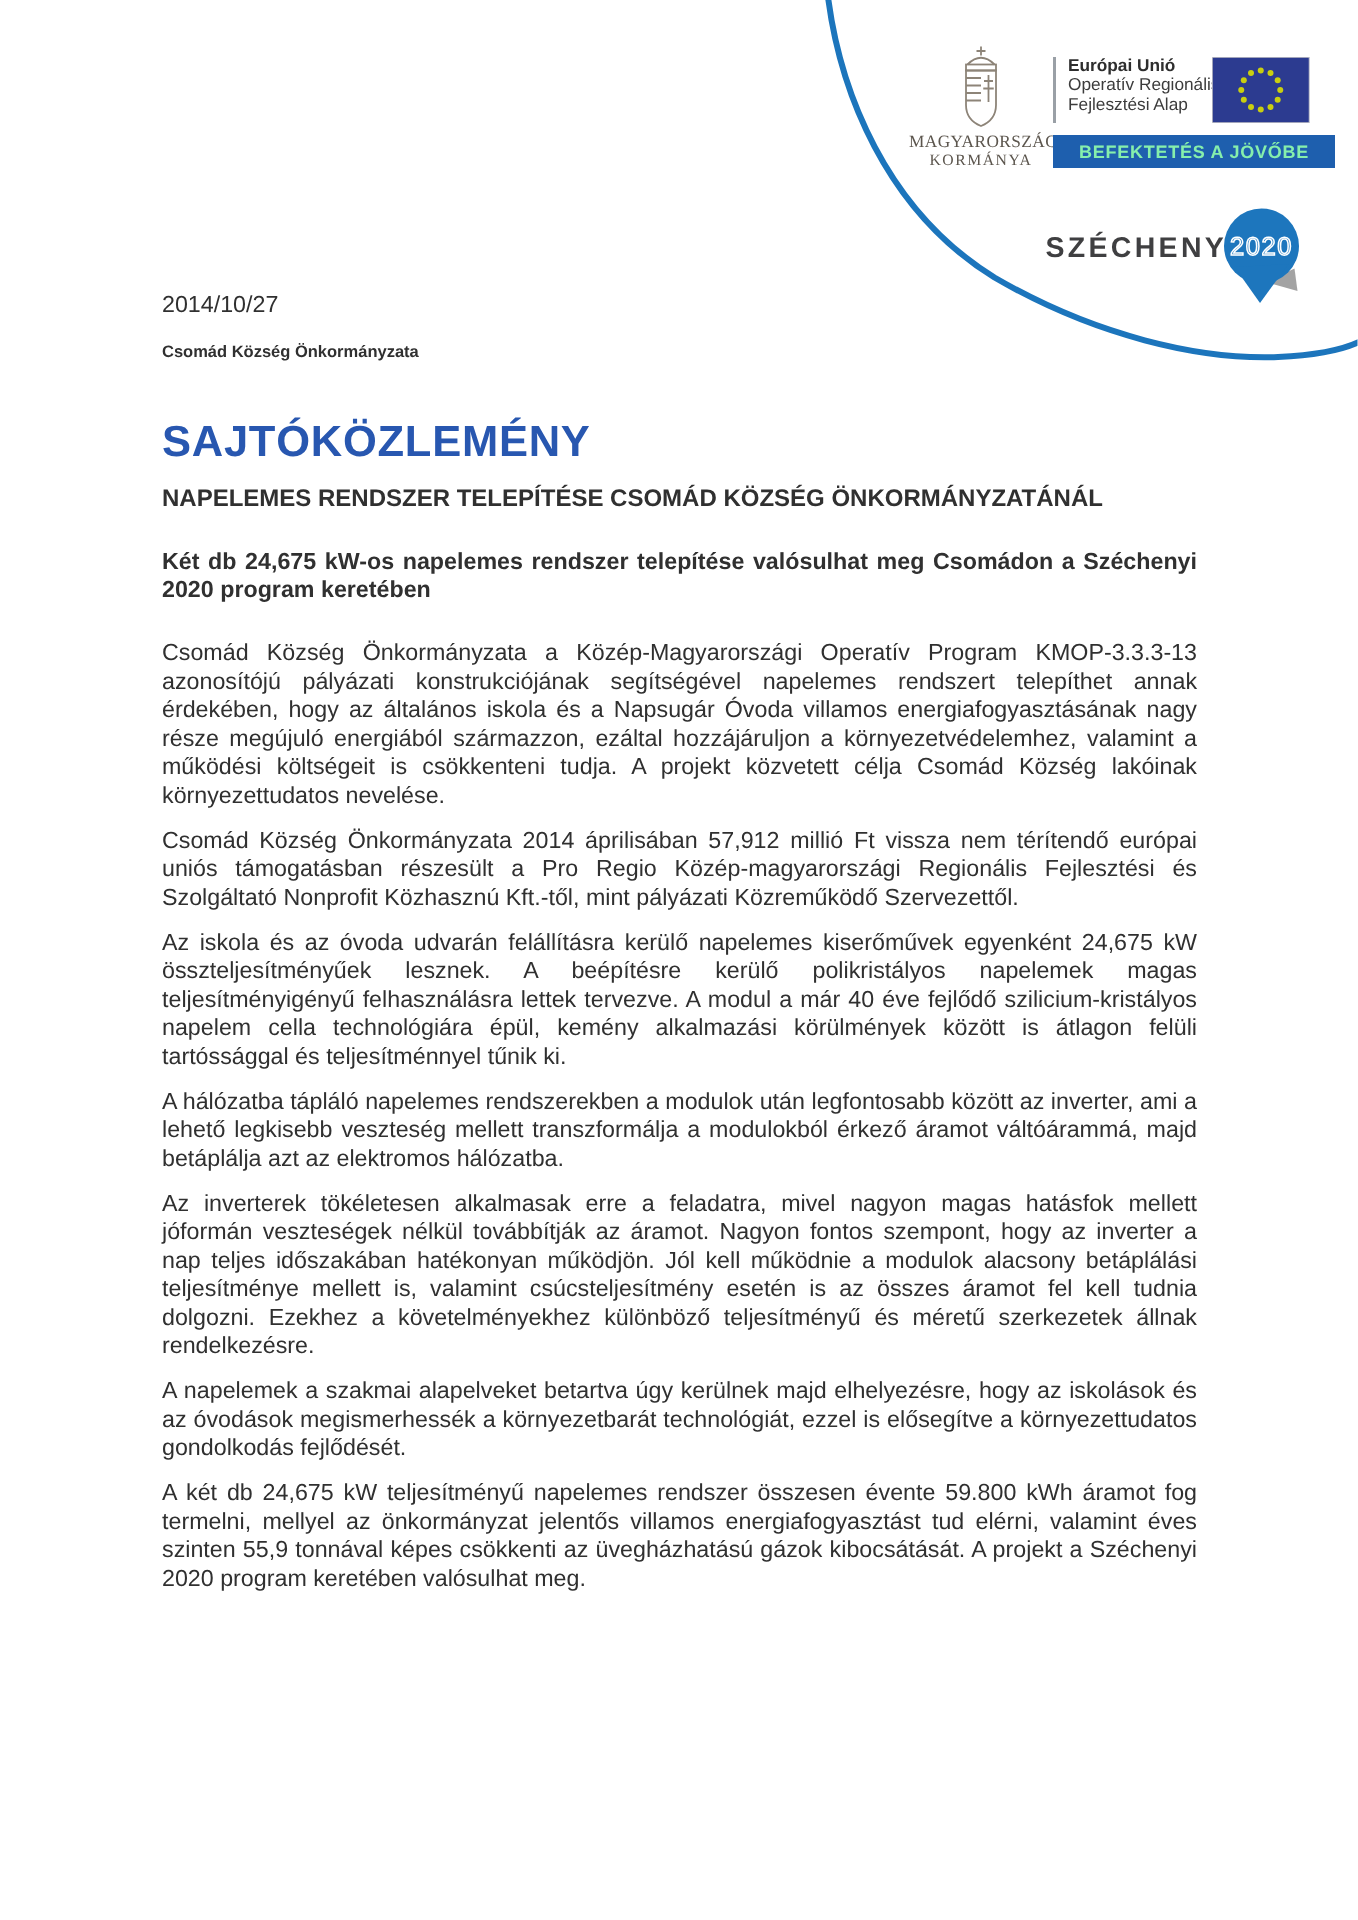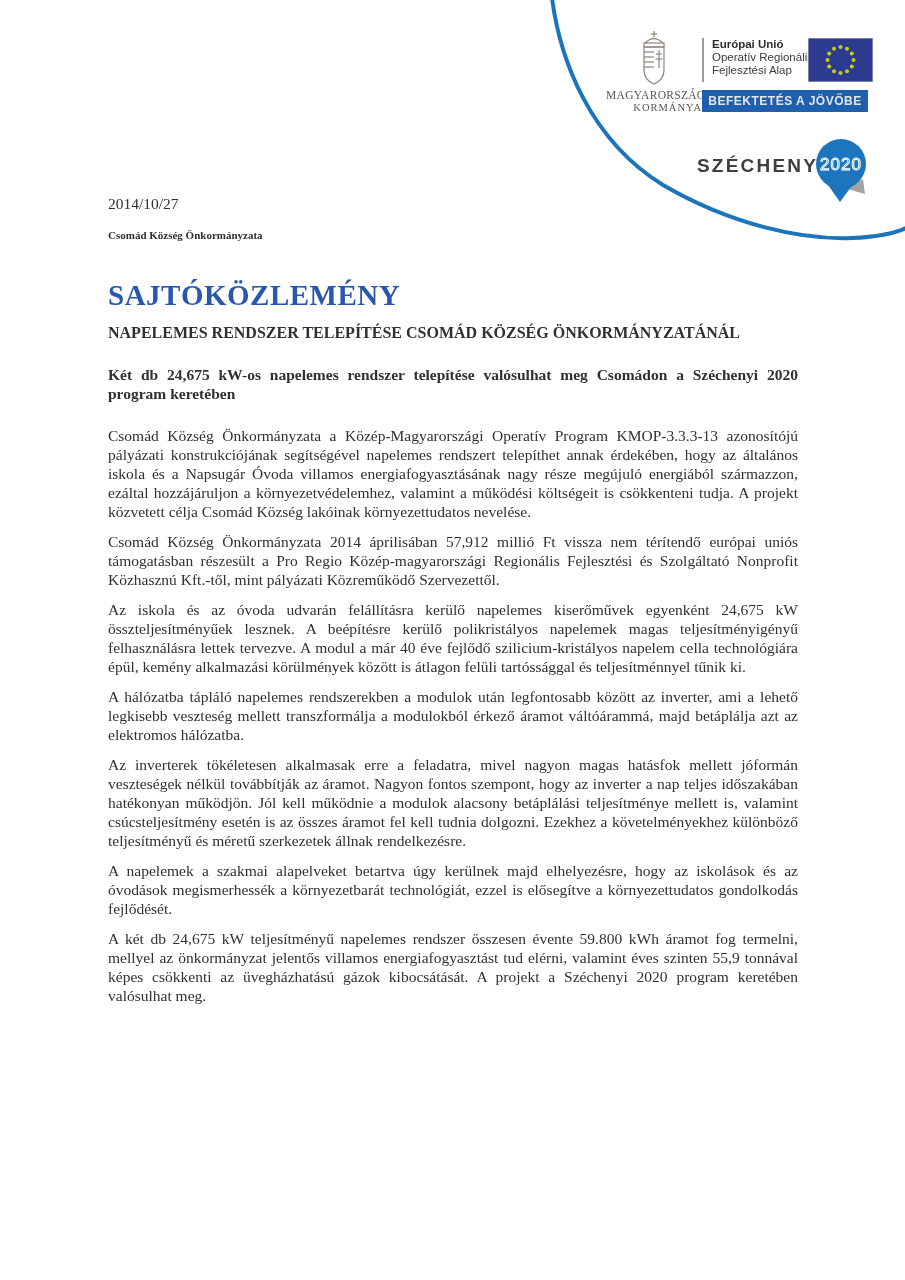--- a/index.html
+++ b/index.html
@@ -22,52 +22,52 @@
   }
 
   
   .swoosh{position:absolute;top:0;left:0;width:905px;height:260px;pointer-events:none;}
   .swoosh path{stroke:var(--curve-blue,#1c75bc);stroke-width:4;fill:none;stroke-linecap:round;}
 
   
   .gov-block{position:absolute;left:606px;top:30px;width:96px;text-align:center;color:var(--gov-text,#5c564e);}
   .gov-block svg{display:block;margin:0 auto;}
   .gov-line1{font-family:"Liberation Serif",serif;font-size:11.5px;letter-spacing:.3px;margin-top:3px;white-space:nowrap;}
-  .gov-line2{font-family:"Liberation Serif",serif;font-size:10.5px;letter-spacing:1px;margin-top:1px;white-space:nowrap;text-align:right;}
+  .gov-line2{font-family:"Liberation Serif",serif;font-size:10.5px;letter-spacing:1px;margin-top:1px;white-space:nowrap;}
 
   
   .eu-block{position:absolute;left:702px;top:38px;display:flex;justify-content:space-between;}
   .eu-divider{width:2px;height:44px;background:#9aa0a6;}
   .eu-lines{margin-left:8px;font-size:11.5px;line-height:13px;color:#3c3c3c;}
   .eu-lines .b{font-weight:bold;color:#2e2e2e;}
 
   .eu-flag{position:absolute;left:808px;top:38px;}
 
   .invest-banner{
-    position:absolute;left:702px;top:90px;width:166px;height:22px;
-    background:var(--banner-blue,#1e5fae);color:#e5e5e5;
+    position:absolute;left:702px;top:90px;width:188px;height:22px;
+    background:var(--banner-blue,#1e5fae);color:#86efac;
     font-size:12px;font-weight:bold;letter-spacing:.5px;
     display:flex;align-items:center;justify-content:center;white-space:nowrap;
   }
 
   
   .szechenyi-name{
     position:absolute;left:697px;top:155px;
     font-size:19px;font-weight:bold;letter-spacing:2.2px;color:var(--logo-gray,#3f3f41);white-space:nowrap;
   }
   .szechenyi-pin{position:absolute;left:813px;top:138px;}
   .szechenyi-pin .drop{fill:var(--pin-blue,#1d76bd);}
   .szechenyi-pin .wedge{fill:#a3a3a3;}
   .szechenyi-pin text{
     font-family:"Liberation Sans",sans-serif;font-size:17px;letter-spacing:1px;
     fill:none;stroke:#ffffff;stroke-width:1;
   }
 
   
-  .doc{position:absolute;left:108px;top:196px;width:690px;font-family:Liberation Serif, serif;}
+  .doc{position:absolute;left:108px;top:196px;width:690px;}
   .date{font-size:15.5px;line-height:16px;}
   .org{font-size:11px;line-height:16px;font-weight:bold;margin-top:15px;}
   .title{
     margin-top:37px;font-size:29px;line-height:30px;font-weight:bold;
     color:var(--title-blue,#2857b0);letter-spacing:.5px;
   }
   .subtitle{margin-top:14px;font-size:16px;line-height:17px;font-weight:bold;}
   .lead{margin-top:24px;font-size:15.5px;line-height:19px;font-weight:bold;text-align:justify;}
   .body-text{margin-top:23px;}
   .body-text p{font-size:15.5px;line-height:19px;text-align:justify;margin-bottom:11px;}

